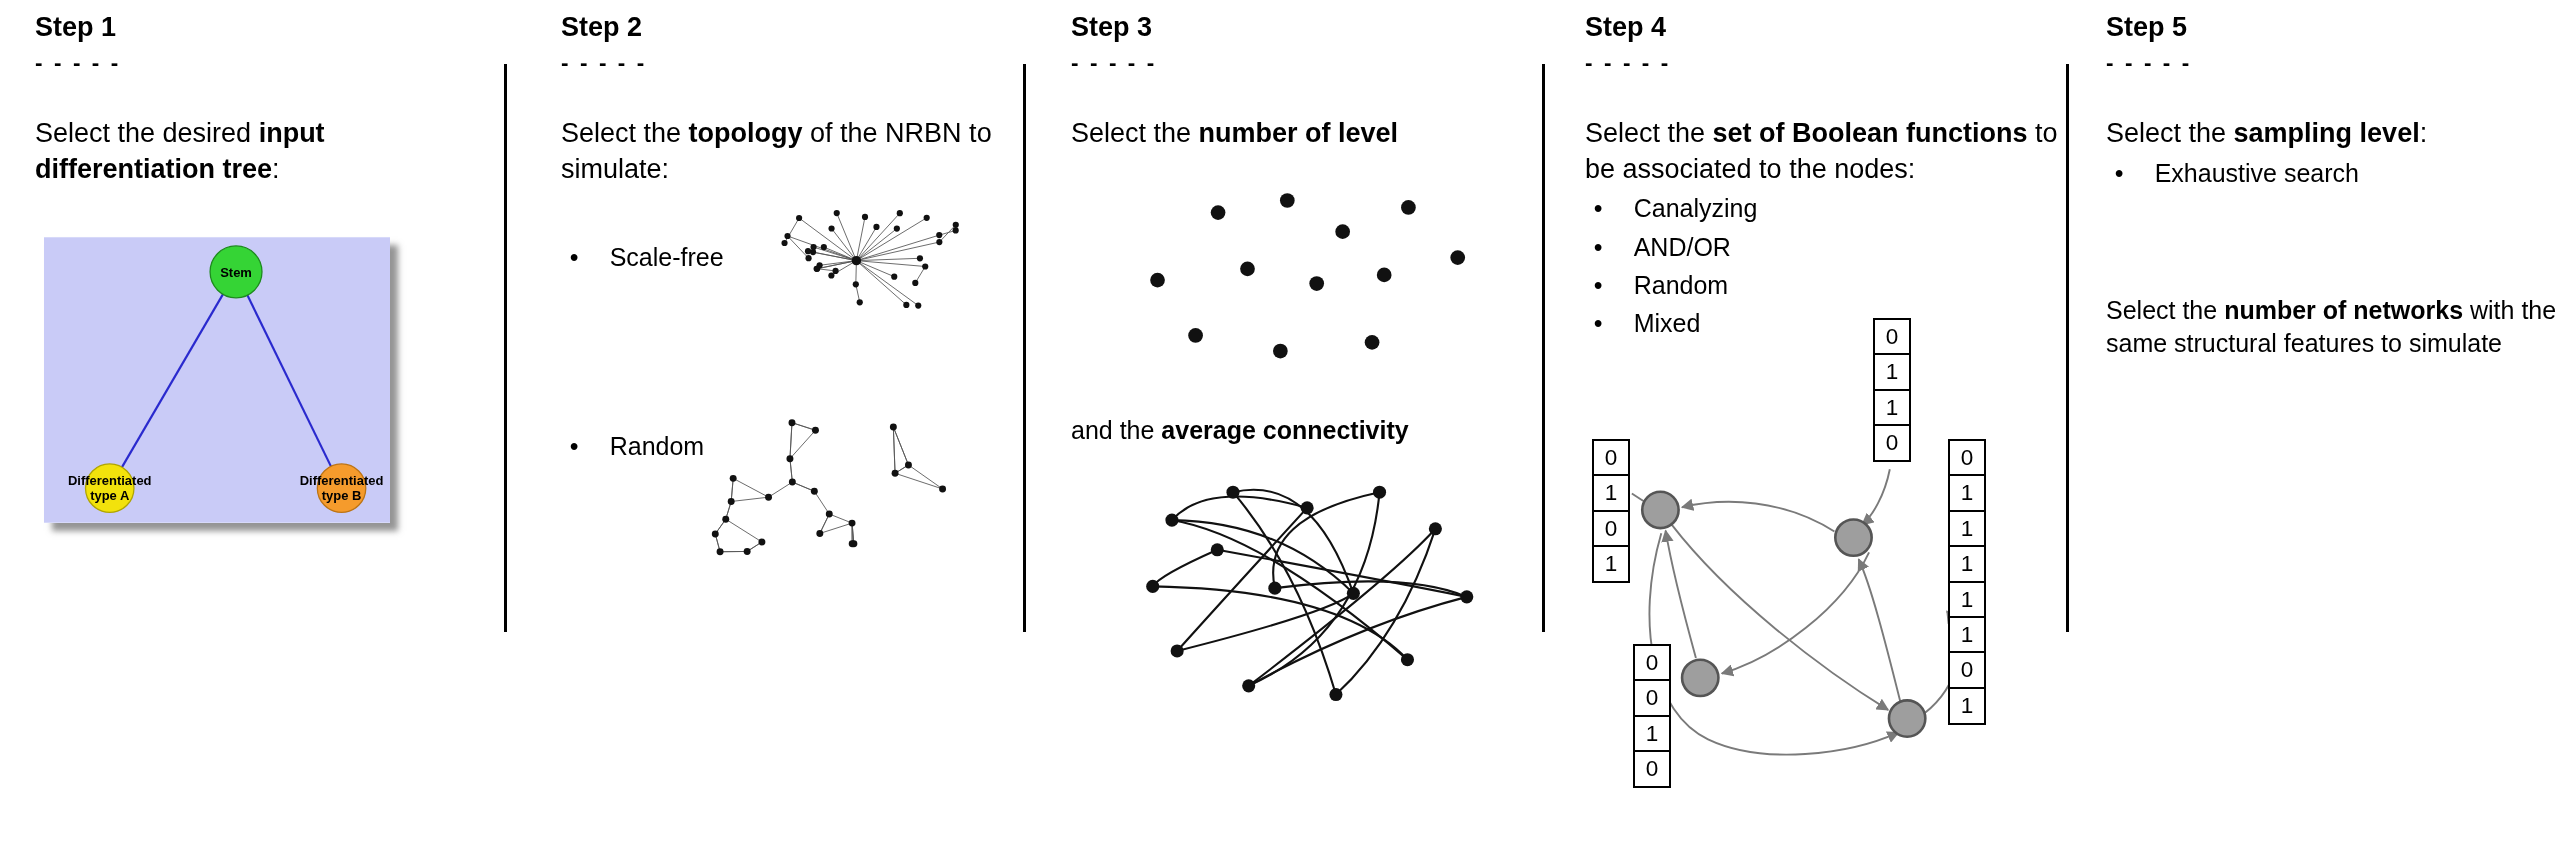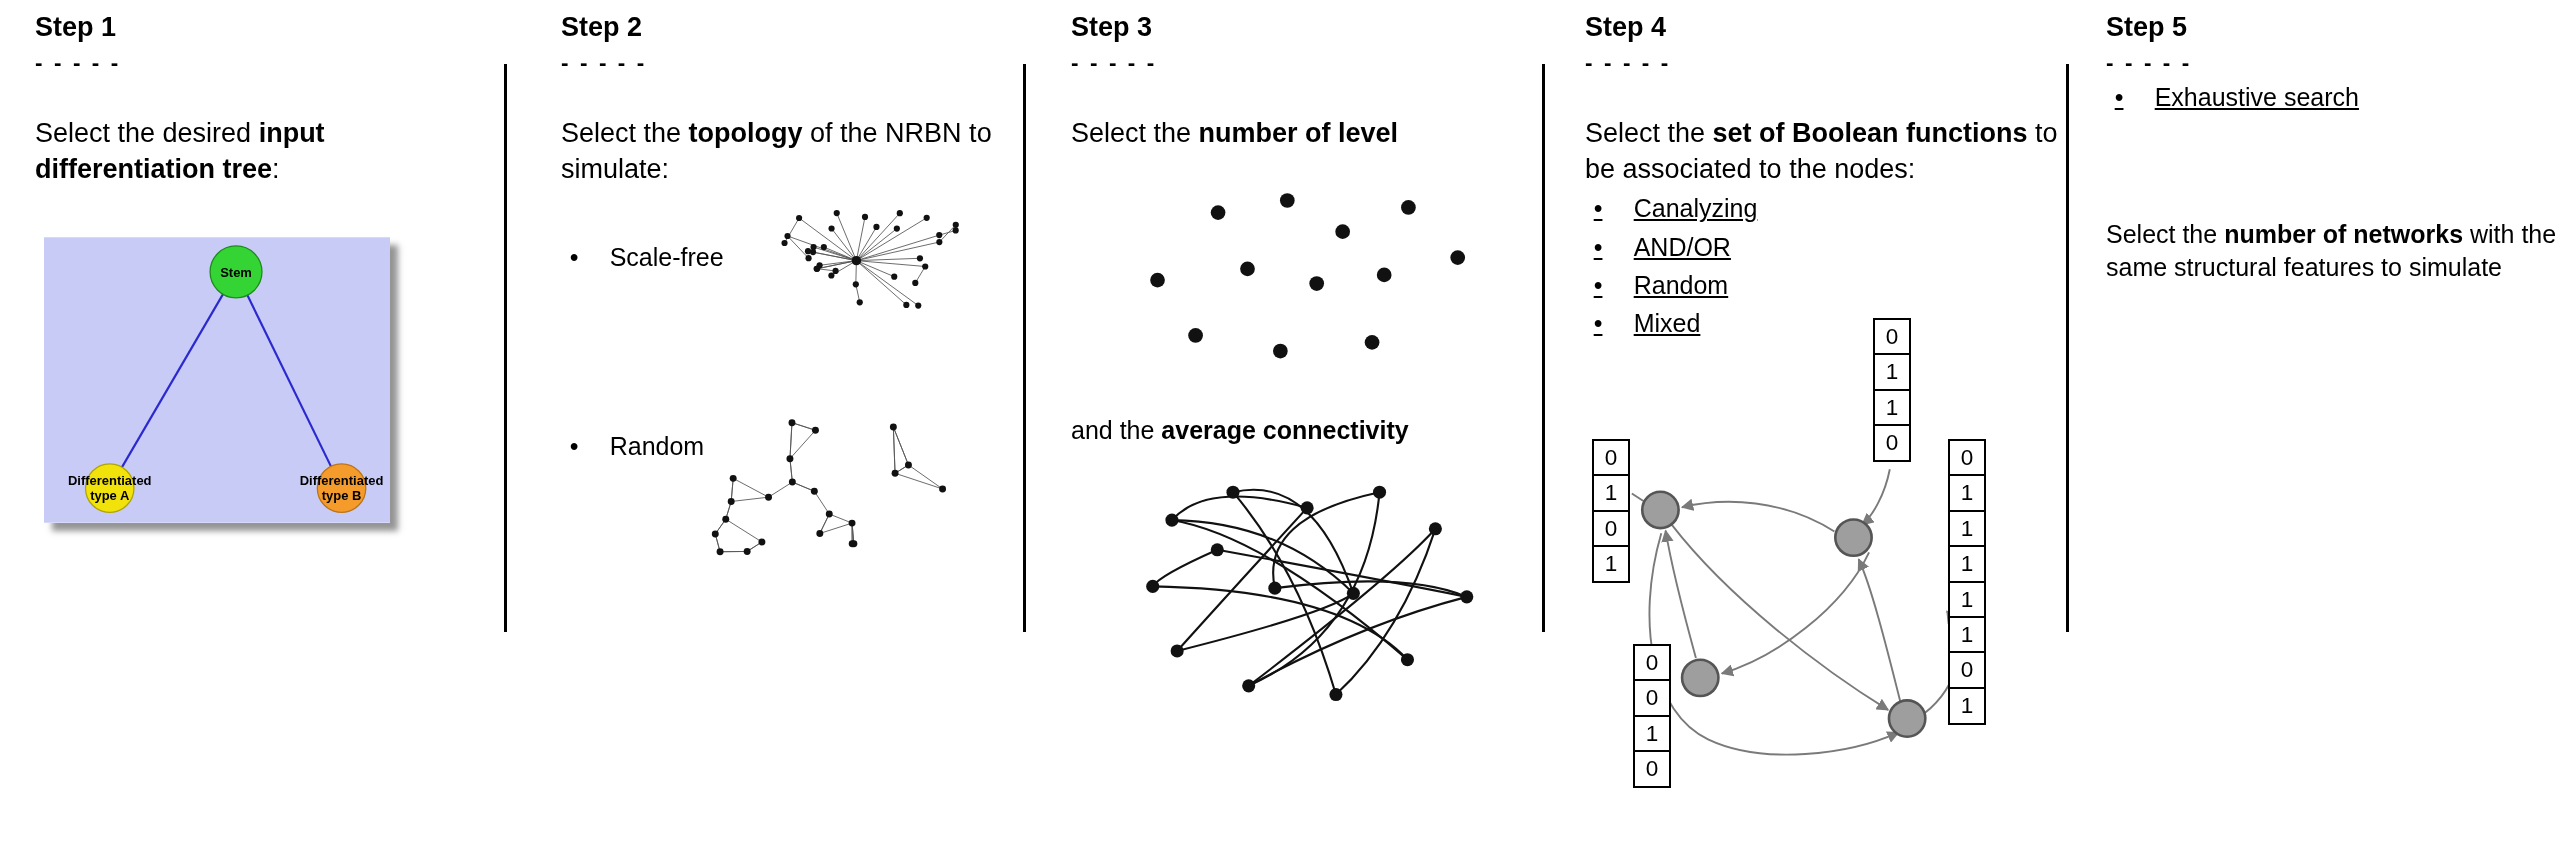--- a/index.html
+++ b/index.html
@@ -14,21 +14,21 @@
   .col4 { left:1585px; width:485px; }
   .col5 { left:2106px; width:470px; }
 
   .divider { position:absolute; top:64px; width:2.6px; height:568px; background:#000; }
   .d1{left:504px;} .d2{left:1023px;} .d3{left:1542px;} .d4{left:2066px;}
 
   .step-title { font-size:27px; font-weight:bold; margin-top:12px; }
   .dashes { font-size:22.5px; font-weight:bold; letter-spacing:2.6px; margin-top:7px; }
   .intro { font-size:27px; line-height:1.32; margin-top:40px; }
   .intro b { font-weight:bold; }
-  .bullets { margin-top:0;text-decoration:underline; }
+  .bullets { margin-top:0; }
   .bullet { display:flex; font-size:25px; line-height:1.32; margin-top:5.2px; }
   .bullet::before { content:"\2022"; width:40px; flex:none; text-align:left; padding-left:8.7px; }
   .bullet i { font-style:italic; }
 
   
   .tree-figure { display:block; margin-top:50px; margin-left:8.7px;
                  box-shadow:7.8px 7.8px 6px rgba(130,130,130,0.85); }
   .tree-figure text { font-weight:bold; fill:#000; }
 
   
@@ -357,20 +357,21 @@
         <div class="bit-cell">1</div>
         <div class="bit-cell">0</div>
       </div>
   </div>
 
   <div class="divider d4"></div>
 
   <div class="col col5">
     <div class="step-title">Step 5</div>
     <div class="dashes">- - - - -</div>
+    <div class="intro"><span>Select the </span><b>sampling level</b><span>:</span></div>
     <div class="bullets">
       <div class="bullet">
           <span>Exhaustive search</span>
         </div>
     </div>
     <div class="networks-par"><span>Select the </span><b>number of networks</b><span> with the same structural features to simulate</span></div>
   </div>
 
 </div>
 

